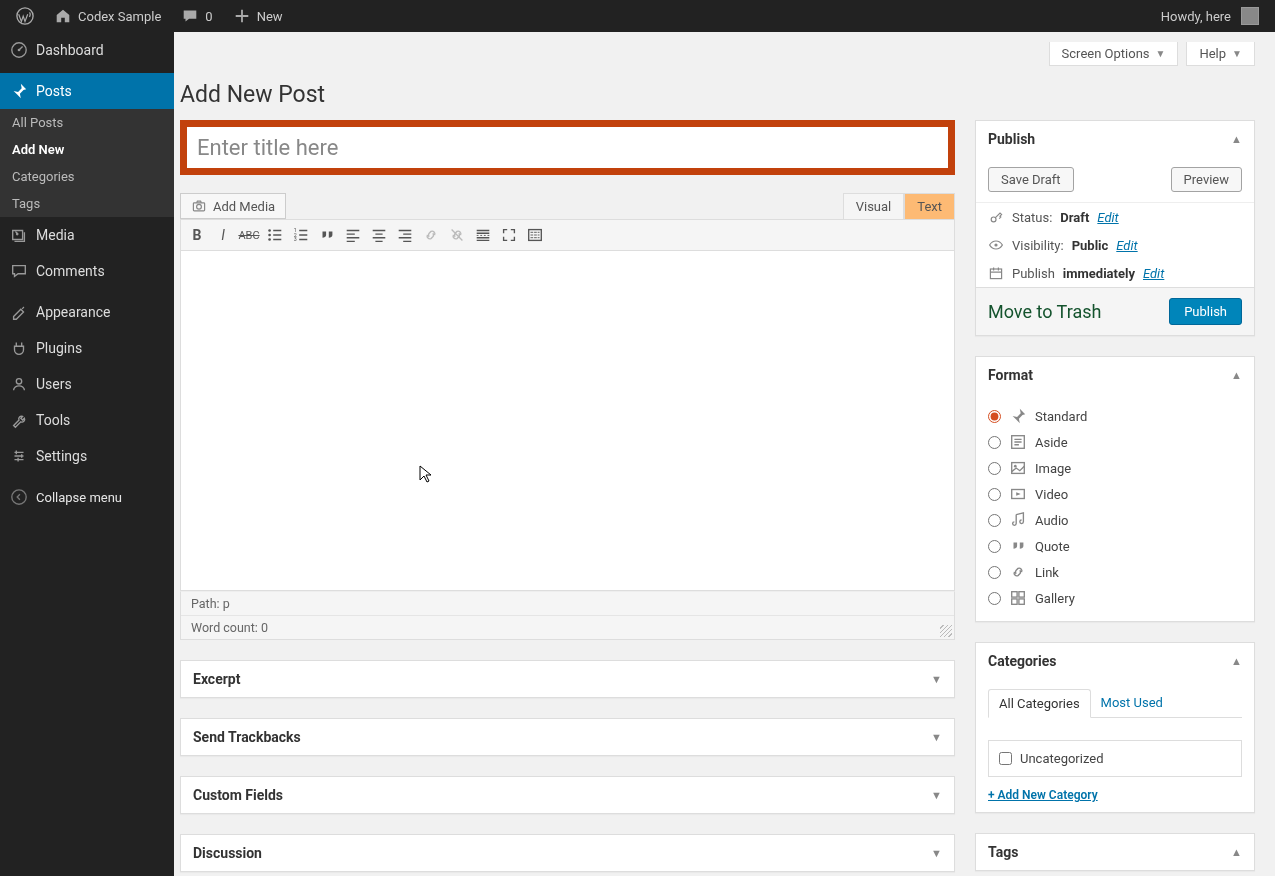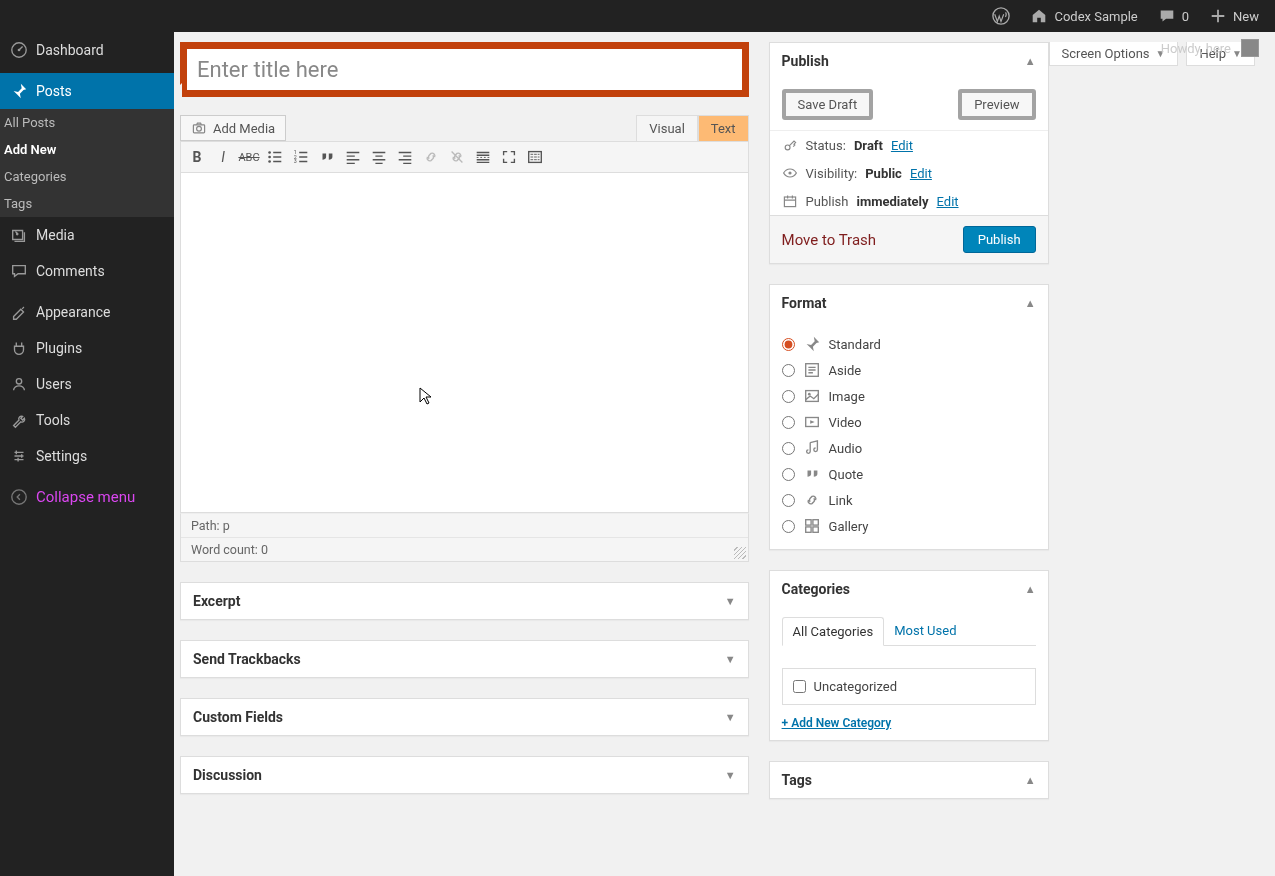--- a/index.html
+++ b/index.html
@@ -1,36 +1,36 @@
 <!DOCTYPE html>
 <html><head>
 <meta charset="utf-8">
 <style>
 * { box-sizing: border-box; margin: 0; padding: 0; font-family: -apple-system, BlinkMacSystemFont, "Segoe UI", Roboto, "Helvetica Neue", Arial, sans-serif; }
 body { background: #f1f1f1; overflow: hidden; }
 
 
-.adminbar { height: 32px; background: #222; color: #ccc; display: flex; align-items: flex-end; font-size: 13px; padding: 0 8px; justify-content: space-between; flex-direction: column; }
+.adminbar { height: 32px; background: #222; color: #ccc; display: flex; align-items: flex-end; font-size: 13px; padding: 0 8px; justify-content: space-between; }
 .adminbar-left, .adminbar-right { display: flex; align-items: center; gap: 4px; }
 .adminbar-item { display: flex; align-items: center; gap: 6px; padding: 0 8px; height: 32px; cursor: pointer; color: #ccc; }
 .adminbar svg { width: 18px; height: 18px; fill: #aaa; }
 .avatar-sq { width: 18px; height: 18px; background: #888; border: 1px solid #999; margin-left: 4px; }
 
 
 .sidebar { position: fixed; top: 32px; left: 0; bottom: 0; width: 174px; background: #222; color: #ccc; font-size: 14px; }
 .sidebar-item { display: flex; align-items: center; gap: 8px; padding: 9px 10px; cursor: pointer; color: #ddd; position: relative; }
 .sidebar-item svg { width: 18px; height: 18px; fill: #999; flex-shrink: 0; }
 .sidebar-item.current { background: #0073aa; color: #fff; }
 .sidebar-item.current svg { fill: #fff; }
 .sidebar-item.current:after { content: ""; position: absolute; right: -8px; top: 50%; margin-top: -8px; border: 8px solid transparent; border-right-color: #f1f1f1; }
 .sidebar-sub { background: #333; }
-.sidebar-subitem { padding: 6px 4px; font-size: 13px; color: #bbb; cursor: pointer; }
+.sidebar-subitem { padding: 6px 12px; font-size: 13px; color: #bbb; cursor: pointer; }
 .sidebar-subitem.active { color: #fff; font-weight: 600; }
 .sidebar-sep { height: 5px; }
-.sidebar-item.collapse { color: #d946ef; font-size: 15px; }
+.sidebar-item.collapse { color: #e5e5e5; font-size: 13px; }
 .sidebar-item.collapse svg { fill: #777; }
 
 
 .wrap { margin-left: 160px; padding: 10px 20px 40px 20px; height: calc(100vh - 32px); overflow-y: scroll; }
 .top-buttons { float: right; display: flex; gap: 8px; margin-bottom: 6px; }
 .screen-btn { background: #fff; border: 1px solid #ddd; border-top: none; padding: 4px 12px; font-size: 13px; color: #555; cursor: pointer; display: flex; align-items: center; gap: 6px; }
 .screen-btn .tri { font-size: 10px; color: #888; }
 
 h1.page-title { font-size: 23px; font-weight: 400; color: #333; padding: 9px 0 12px 0; clear: both; }
 
@@ -61,27 +61,27 @@
 
 
 .postbox { background: #fff; border: 1px solid #ddd; margin-bottom: 20px; box-shadow: 0 1px 1px rgba(0,0,0,.03); }
 .postbox-header { display: flex; align-items: center; justify-content: space-between; padding: 10px 12px; cursor: pointer; }
 .postbox-header h2 { font-size: 14px; font-weight: 700; color: #333; }
 .toggle-ind { font-size: 11px; color: #888; }
 .postbox-body { padding: 10px 12px; font-size: 13px; color: #444; }
 
 
 .pub-actions { display: flex; justify-content: space-between; padding: 10px 12px; border-bottom: 1px solid #eee; }
-.btn { border: 4px solid #a3a3a3; background: #f7f7f7; padding: 4px 12px; font-size: 13px; color: #555; cursor: pointer; border-radius: 3px; }
+.btn { border: 1px solid #a3a3a3; background: #f7f7f7; padding: 4px 12px; font-size: 13px; color: #555; cursor: pointer; border-radius: 3px; }
 .pub-row { display: flex; align-items: center; gap: 8px; padding: 6px 12px; font-size: 13px; color: #555; }
 .pub-row svg { width: 16px; height: 16px; fill: #888; flex-shrink: 0; }
-.pub-row a { color: #0073aa; text-decoration: underline; cursor: pointer; }
+.pub-row a { color: #0073aa; text-decoration: underline; cursor: pointer; font-style: italic; }
 .pub-row b { color: #333; }
 .pub-footer { display: flex; justify-content: space-between; align-items: center; padding: 10px 12px; border-top: 1px solid #ddd; background: #f5f5f5; }
-.trash-link { color: #7f1d1d; font-size: 15px; cursor: pointer; text-align: right; }
+.trash-link { color: #14532d; font-size: 18px; cursor: pointer; text-align: right; }
 .btn-primary { background: #0085ba; border: 1px solid #006799; color: #fff; padding: 5px 14px; font-size: 13px; border-radius: 3px; cursor: pointer; }
 
 
 .format-list { list-style: none; }
 .format-list li { display: flex; align-items: center; gap: 8px; padding: 4px 0; font-size: 13px; color: #444; }
 .format-list input[type=radio] { accent-color: #d54e21; }
 .fmt-icon { width: 18px; height: 18px; fill: #888; }
 
 
 .cat-tabs { display: flex; border-bottom: 1px solid #ddd; margin-bottom: 22px; font-size: 13px; }
@@ -218,20 +218,21 @@
   <div class="top-buttons">
     <div class="screen-btn">
       <span>Screen Options</span>
         <span class="tri">▼</span>
     </div>
     <div class="screen-btn">
       <span>Help</span>
         <span class="tri">▼</span>
     </div>
   </div>
+  <h1 class="page-title">Add New Post</h1>
 
   <div class="columns">
 
     <div class="col-main">
       <input class="title-input" type="text" placeholder="Enter title here" style="">
 
       <div class="media-row">
         <button class="add-media-btn">
           <svg viewBox="0 0 20 20">
               <rect x="3" y="6" width="14" height="10" rx="1" fill="none" stroke="#888" stroke-width="1.5"></rect>

